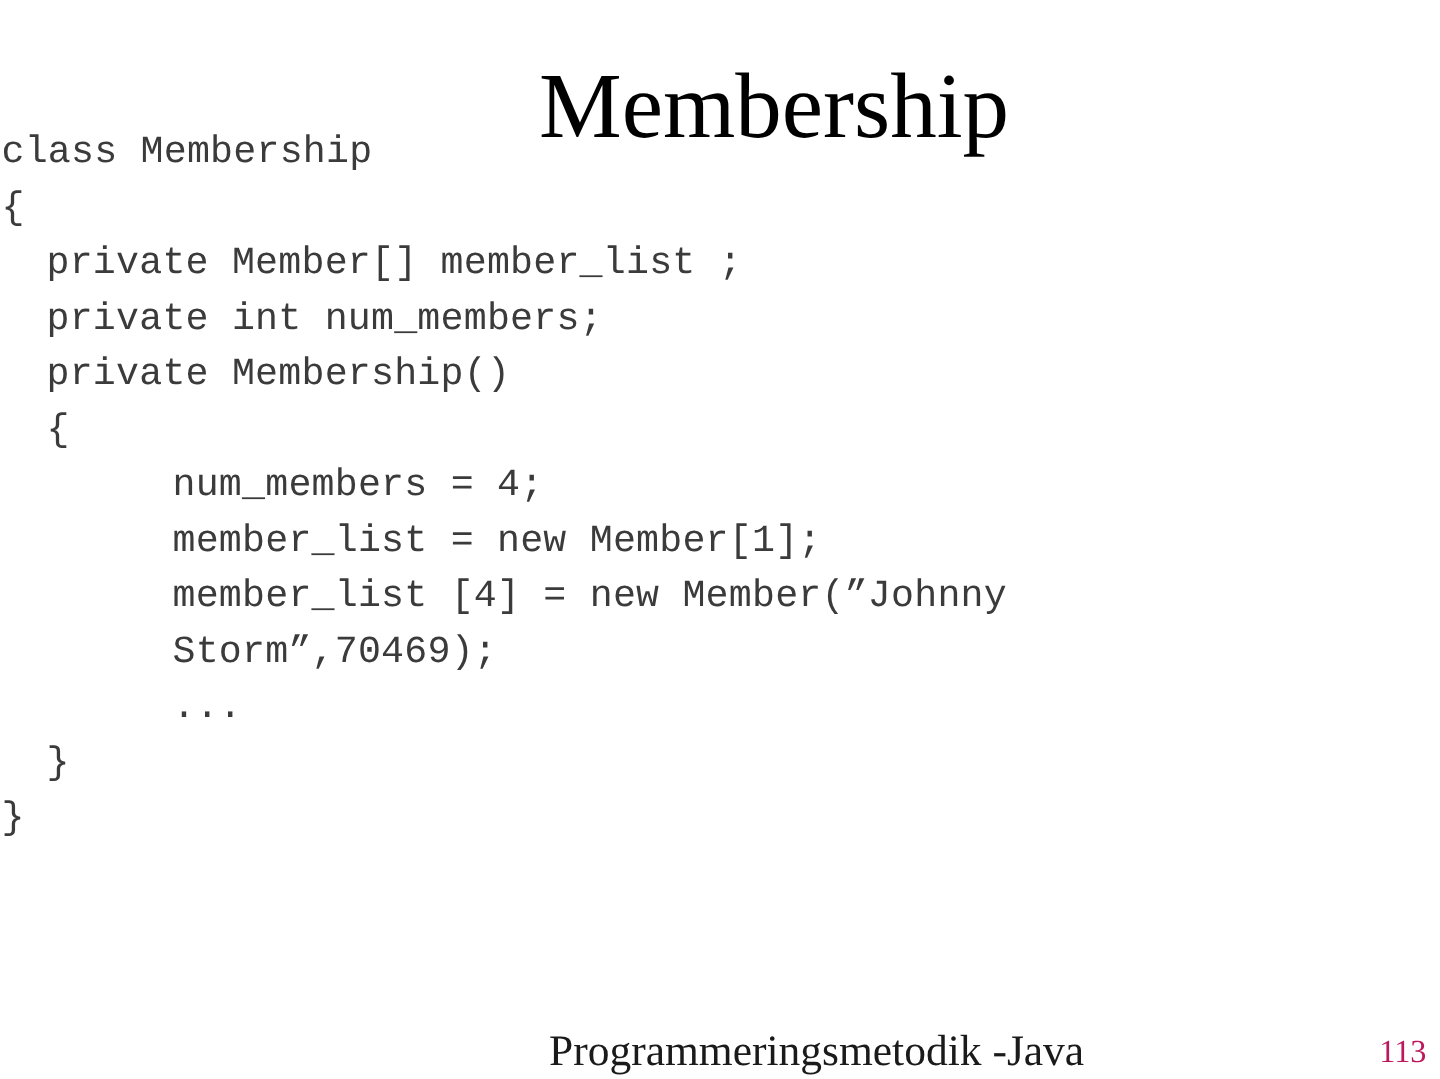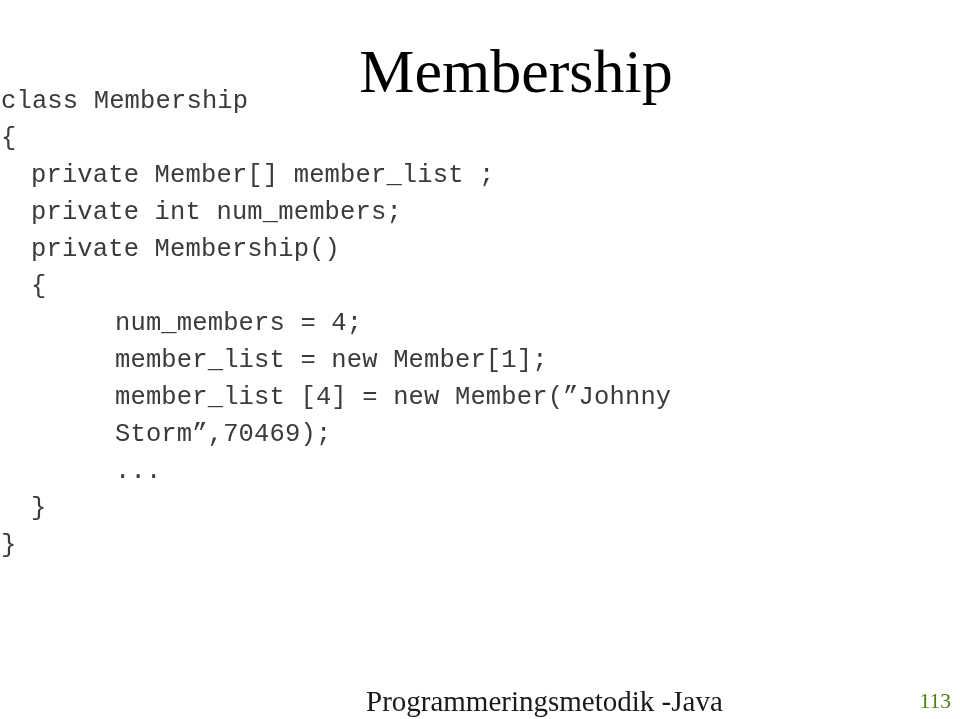--- a/index.html
+++ b/index.html
@@ -82,21 +82,21 @@
     white-space: nowrap;
     margin-left: 26px;
   }
   .footer-page {
     position: absolute;
     right: 9px;
     top: 0px;
     font-family: "Liberation Serif", "DejaVu Serif", serif;
     font-size: 21.5px;
     line-height: 30px;
-    color: #4d7c0f;
+    color: #be185d;
     white-space: nowrap;
   }
 </style>
 </head>
 <body>
 
 <div class="slide">
 
   <h1 class="slide-title">Membership</h1>
 

